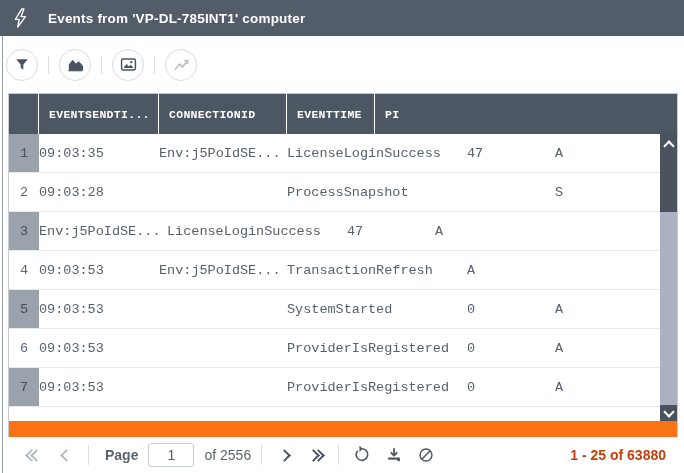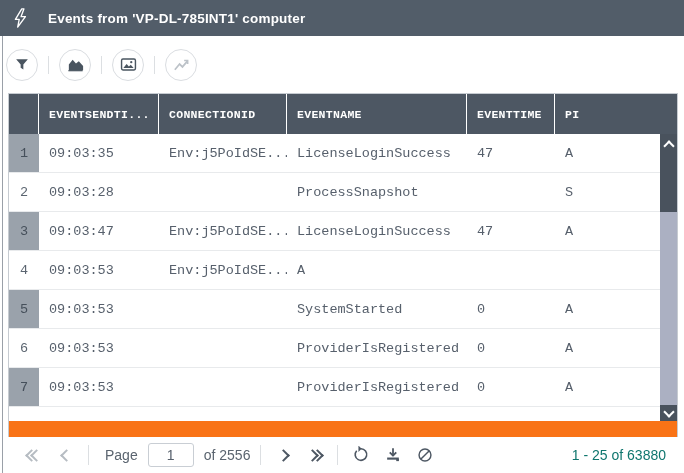--- a/index.html
+++ b/index.html
@@ -47,21 +47,21 @@
   .w-num{width:30px;padding-left:0;}
   .w-c1{width:120px;}
   .w-c2{width:128px;}
   .w-c3{width:180px;}
   .w-c4{width:88px;}
   .w-c5{width:94px;}
 
   .gbody{position:absolute;left:0;top:40px;width:651px;height:287px;overflow:hidden;background:#fff;}
   .grow{height:39px;display:flex;border-bottom:1px solid #e8eaec;background:#fff;box-sizing:border-box;}
   .gcell{
-    display:flex;align-items:center;padding-left:10px;box-sizing:border-box;
+    display:flex;align-items:center;box-sizing:border-box;
     font-size:13.5px;color:#57606c;white-space:nowrap;overflow:hidden;
   }
   .gcell.num{width:30px;padding-left:0;justify-content:center;color:#5b6570;}
   .grow.odd .num{background:#9aa2ab;color:#46505b;}
   .gcell:last-child{flex:1;}
 
   
   .vscroll{position:absolute;right:0;top:40px;width:17px;height:287px;background:#abb0c2;}
   .vs-top{position:absolute;top:0;left:0;right:0;height:78px;background:#49525d;
           display:flex;justify-content:center;align-items:flex-start;padding-top:6px;box-sizing:border-box;}
@@ -84,27 +84,27 @@
     position:absolute;left:0;bottom:0;right:0;height:36px;background:#fff;
     display:flex;align-items:center;padding:0 18px 0 22px;color:#5a646f;font-size:14px;
   }
   .pchev{display:inline-block;width:7px;height:7px;border-left:2px solid #4d5763;border-bottom:2px solid #4d5763;}
   .pchev.l{transform:rotate(45deg);}
   .pchev.r{transform:rotate(-135deg);}
   .pbtn{display:flex;align-items:center;justify-content:center;width:24px;height:24px;flex:0 0 auto;}
   .pbtn.disabled .pchev{border-color:#b6bcc2;}
   .dbl .pchev + .pchev{margin-left:-4px;}
   .fdiv{width:1px;height:20px;background:#dcdfe2;margin:0 10px;flex:0 0 auto;}
-  .page-label{margin:0 10px 0 6px;}
+  .page-label{margin:0 10px 0 6px;font-weight:bold;}
   .page-input{
     width:46px;height:24px;border:1px solid #c9ced4;border-radius:3px;text-align:center;
     font-size:14px;color:#57606c;font-family:inherit;margin-right:10px;box-sizing:border-box;
   }
   .fbtn{display:flex;align-items:center;justify-content:center;width:26px;height:24px;flex:0 0 auto;margin-right:6px;}
-  .range{margin-left:auto;padding-right:0px;color:#0f766e;}
+  .range{margin-left:auto;padding-right:0px;color:#c2410c;font-weight:bold;}
 </style>
 </head>
 <body>
 
 <div class="titlebar">
   <span style="display:flex;">
     <svg width="15" height="20" viewBox="0 0 16 22">
       <path d="M10.5 1 3.5 12.5 h4.2 L6 21 14.5 9.5 h-4.8 L12.8 1 z" fill="none" stroke="#ffffff" stroke-width="1.5" stroke-linejoin="round"></path>
     </svg>
   </span>
@@ -147,21 +147,20 @@
       </svg>
     </span>
   </div>
 </div>
 
 <div class="grid">
   <div class="ghead">
     <div class="hcell w-num"></div>
     <div class="hcell w-c1">EVENTSENDTI...</div>
     <div class="hcell w-c2">CONNECTIONID</div>
-    <div class="hcell w-c3">EVENTNAME</div>
     <div class="hcell w-c4">EVENTTIME</div>
     <div class="hcell">PI</div>
   </div>
 
   <div class="gbody">
       <div class="grow odd">
     <div class="gcell num">1</div>
     <div class="gcell w-c1">09:03:35</div>
     <div class="gcell w-c2">Env:j5PoIdSE...</div>
     <div class="gcell w-c3">LicenseLoginSuccess</div>
@@ -173,31 +172,31 @@
     <div class="gcell num">2</div>
     <div class="gcell w-c1">09:03:28</div>
     <div class="gcell w-c2"></div>
     <div class="gcell w-c3">ProcessSnapshot</div>
     <div class="gcell w-c4"></div>
     <div class="gcell w-c5">S</div>
     <div class="gcell"></div>
   </div>
       <div class="grow odd">
     <div class="gcell num">3</div>
-    <div class="gcell w-c1">09:03:47</div>
     <div class="gcell w-c2">Env:j5PoIdSE...</div>
     <div class="gcell w-c3">LicenseLoginSuccess</div>
     <div class="gcell w-c4">47</div>
     <div class="gcell w-c5">A</div>
     <div class="gcell"></div>
   </div>
       <div class="grow">
     <div class="gcell num">4</div>
     <div class="gcell w-c1">09:03:53</div>
     <div class="gcell w-c2">Env:j5PoIdSE...</div>
+    <div class="gcell w-c3">TransactionRefresh</div>
     <div class="gcell w-c5">A</div>
     <div class="gcell"></div>
   </div>
       <div class="grow odd">
     <div class="gcell num">5</div>
     <div class="gcell w-c1">09:03:53</div>
     <div class="gcell w-c2"></div>
     <div class="gcell w-c3">SystemStarted</div>
     <div class="gcell w-c4">0</div>
     <div class="gcell w-c5">A</div>

